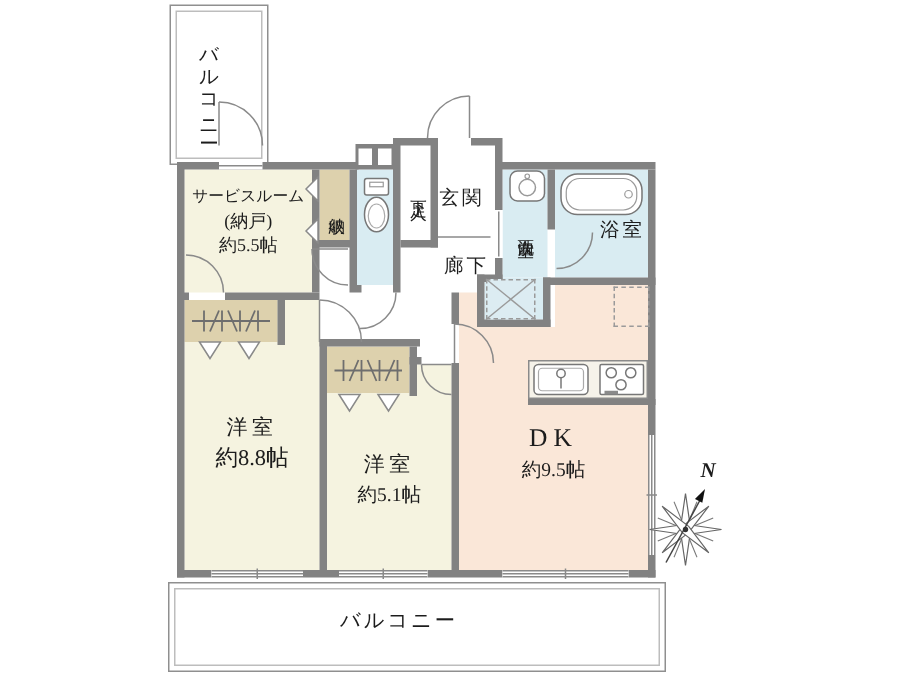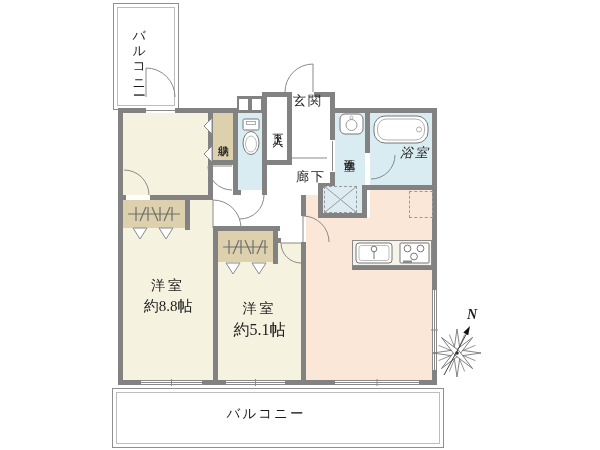--- a/index.html
+++ b/index.html
@@ -223,36 +223,45 @@
         </g>
       </g>
       <path d="M444,375 L468,331" stroke="#444444" stroke-width="1" fill="none"></path>
       <polygon points="470,326 468.2,335.2 463.3,332.6" fill="#111111"></polygon>
       <circle cx="457" cy="353" r="1.8" fill="#333333"></circle>
     </g>
   </svg>
 
   <div class="lbl vtext" style="left:131px;top:10px;width:16px;height:92px;font-size:13px;">バルコニー</div>
 
+  <div class="lbl" style="left:123px;top:121px;width:85px;height:54px;flex-direction:column;">
+    <div style="font-size:10.5px;">サービスルーム</div>
+    <div style="font-size:12px;">(納戸)</div>
+    <div style="font-size:12px;">約5.5帖</div>
+  </div>
 
   <div class="lbl vtext" style="left:216px;top:116px;width:14px;height:42px;font-size:11px;letter-spacing:1px;">収納</div>
   <div class="lbl vtext" style="left:271px;top:100px;width:13px;height:52px;font-size:11px;letter-spacing:1px;">下足入</div>
-  <div class="lbl" style="left:289px;top:93px;width:38px;height:16px;font-size:13px;letter-spacing:2px;">玄関</div>
+  <div class="lbl" style="left:289px;top:124px;width:38px;height:16px;font-size:13px;letter-spacing:2px;">玄関</div>
   <div class="lbl" style="left:289px;top:168px;width:44px;height:17px;font-size:13px;letter-spacing:2px;">廊下</div>
   <div class="lbl vtext" style="left:342px;top:125px;width:14px;height:52px;font-size:11px;letter-spacing:1px;">洗面室</div>
-  <div class="lbl" style="left:395px;top:145px;width:40px;height:16px;font-size:13px;letter-spacing:2px;font-style:italic;">浴室</div>
+  <div class="lbl" style="left:395px;top:145px;width:40px;height:16px;font-size:13px;letter-spacing:2px;">浴室</div>
 
   <div class="lbl" style="left:123px;top:276px;width:90px;height:42px;flex-direction:column;">
     <div style="font-size:14px;letter-spacing:3px;">洋室</div>
     <div style="font-size:15px;">約8.8帖</div>
   </div>
 
   <div class="lbl" style="left:218px;top:299px;width:83px;height:42px;flex-direction:column;">
     <div style="font-size:14px;letter-spacing:3px;">洋室</div>
-    <div style="font-size:16px;">約5.1帖</div>
-  </div>
-
+    <div style="font-size:13px;">約5.1帖</div>
+  </div>
+
+  <div class="lbl" style="left:306px;top:279px;width:126px;height:44px;flex-direction:column;">
+    <div style="font-size:17px;letter-spacing:4px;">DK</div>
+    <div style="font-size:13px;">約9.5帖</div>
+  </div>
 
   <div class="lbl" style="left:226px;top:404px;width:80px;height:20px;font-size:13.5px;letter-spacing:2px;">バルコニー</div>
 
   <div class="lbl" style="left:463px;top:307px;width:18px;height:16px;font-size:14px;font-style:italic;font-weight:bold;">N</div>
 
 </div>
 
 </body></html>

